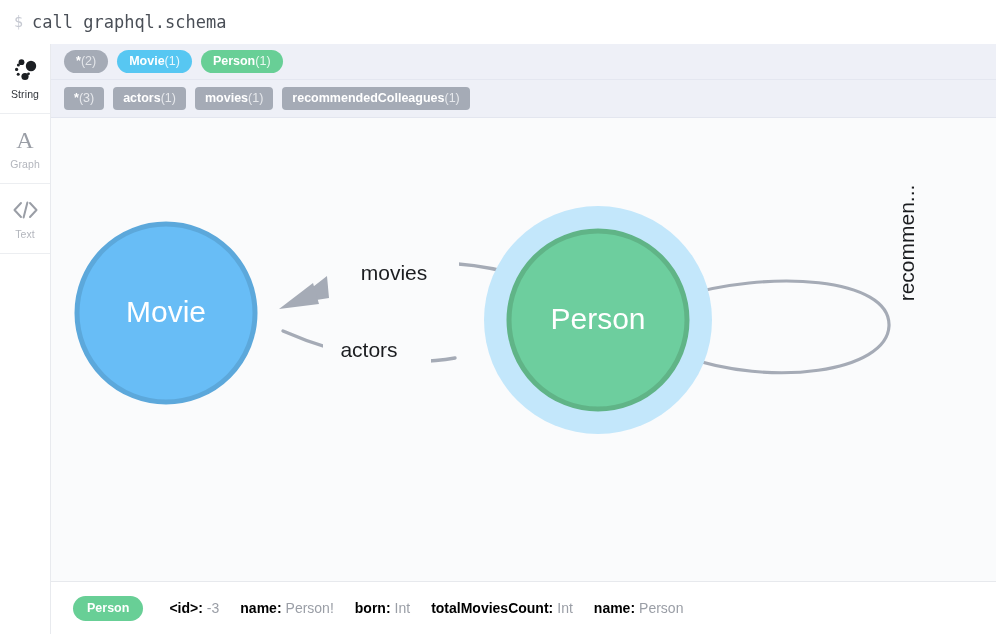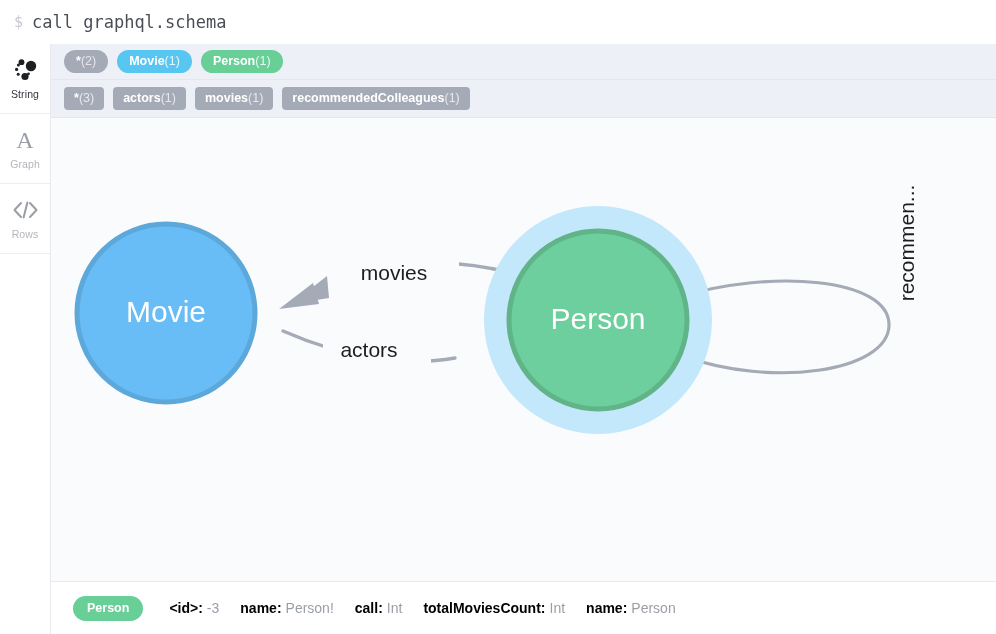--- a/index.html
+++ b/index.html
@@ -143,21 +143,21 @@
     </div>
 
     <div class="side-item">
       <span class="side-ico">
         <svg width="27" height="20" viewBox="0 0 27 20">
           <polyline points="9,3 2.5,10 9,17" fill="none" stroke="#9a9ea6" stroke-width="2" stroke-linecap="round" stroke-linejoin="round"></polyline>
           <polyline points="18,3 24.5,10 18,17" fill="none" stroke="#9a9ea6" stroke-width="2" stroke-linecap="round" stroke-linejoin="round"></polyline>
           <line x1="15.4" y1="2.5" x2="11.6" y2="17.5" stroke="#9a9ea6" stroke-width="2" stroke-linecap="round"></line>
         </svg>
       </span>
-      <span class="side-label">Rows</span>
+      <span class="side-label">Text</span>
     </div>
   </div>
 
   <div class="legend row1">
     <span class="chip node c-any">
       <span>*</span>
         <span class="cnt">(2)</span>
     </span>
     <span class="chip node c-movie">
       <span>Movie</span>
@@ -236,21 +236,21 @@
   <div class="footer">
     <span class="badge">Person</span>
 
     <span class="prop">
       <span class="k">&lt;id&gt;:</span><span class="v">-3</span>
     </span>
     <span class="prop">
       <span class="k">name:</span><span class="v">Person!</span>
     </span>
     <span class="prop">
-      <span class="k">call:</span><span class="v">Int</span>
+      <span class="k">born:</span><span class="v">Int</span>
     </span>
     <span class="prop">
       <span class="k">totalMoviesCount:</span><span class="v">Int</span>
     </span>
     <span class="prop">
       <span class="k">name:</span><span class="v">Person</span>
     </span>
   </div>
 
 </div>

